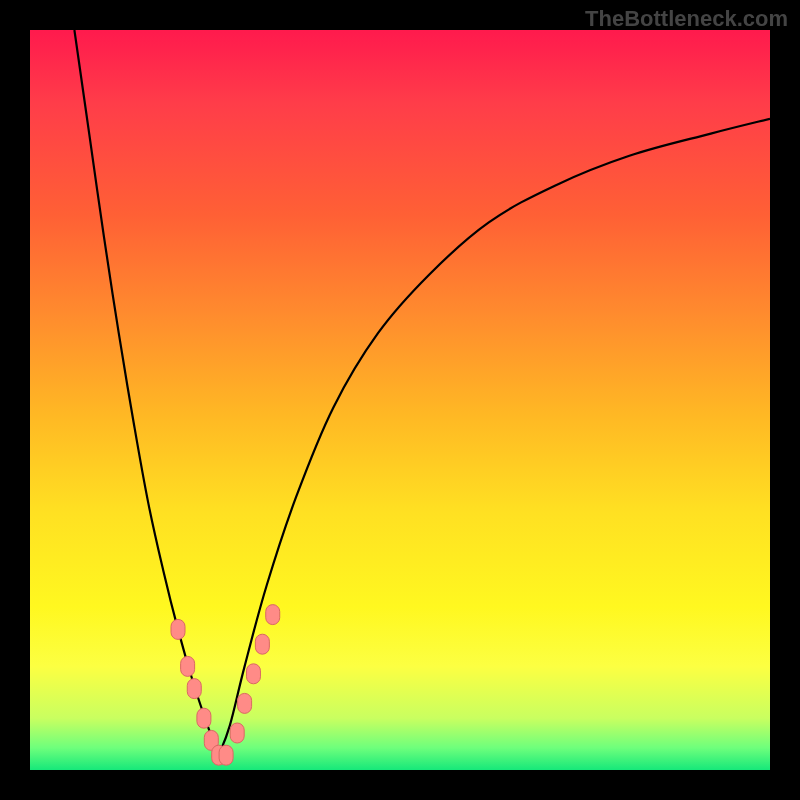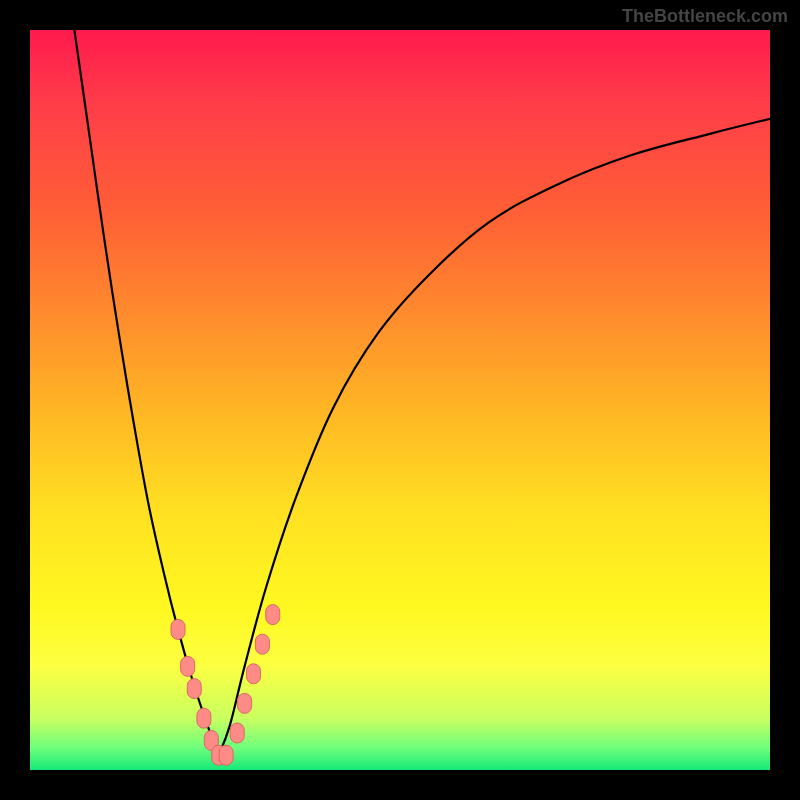--- a/index.html
+++ b/index.html
@@ -40,21 +40,21 @@
       #c9ff60 93%,
       #6eff7c 97%,
       #16e87a 100%
     );
   }
   .watermark {
     position: absolute;
     top: 6px;
     right: 12px;
     color: #444;
-    font-size: 18px;
+    font-size: 22px;
     font-weight: 600;
     user-select: none;
     margin-left: 20px;
   }
   svg.curves {
     position: absolute;
     inset: 0;
   }
   .curve {
     fill: none;

